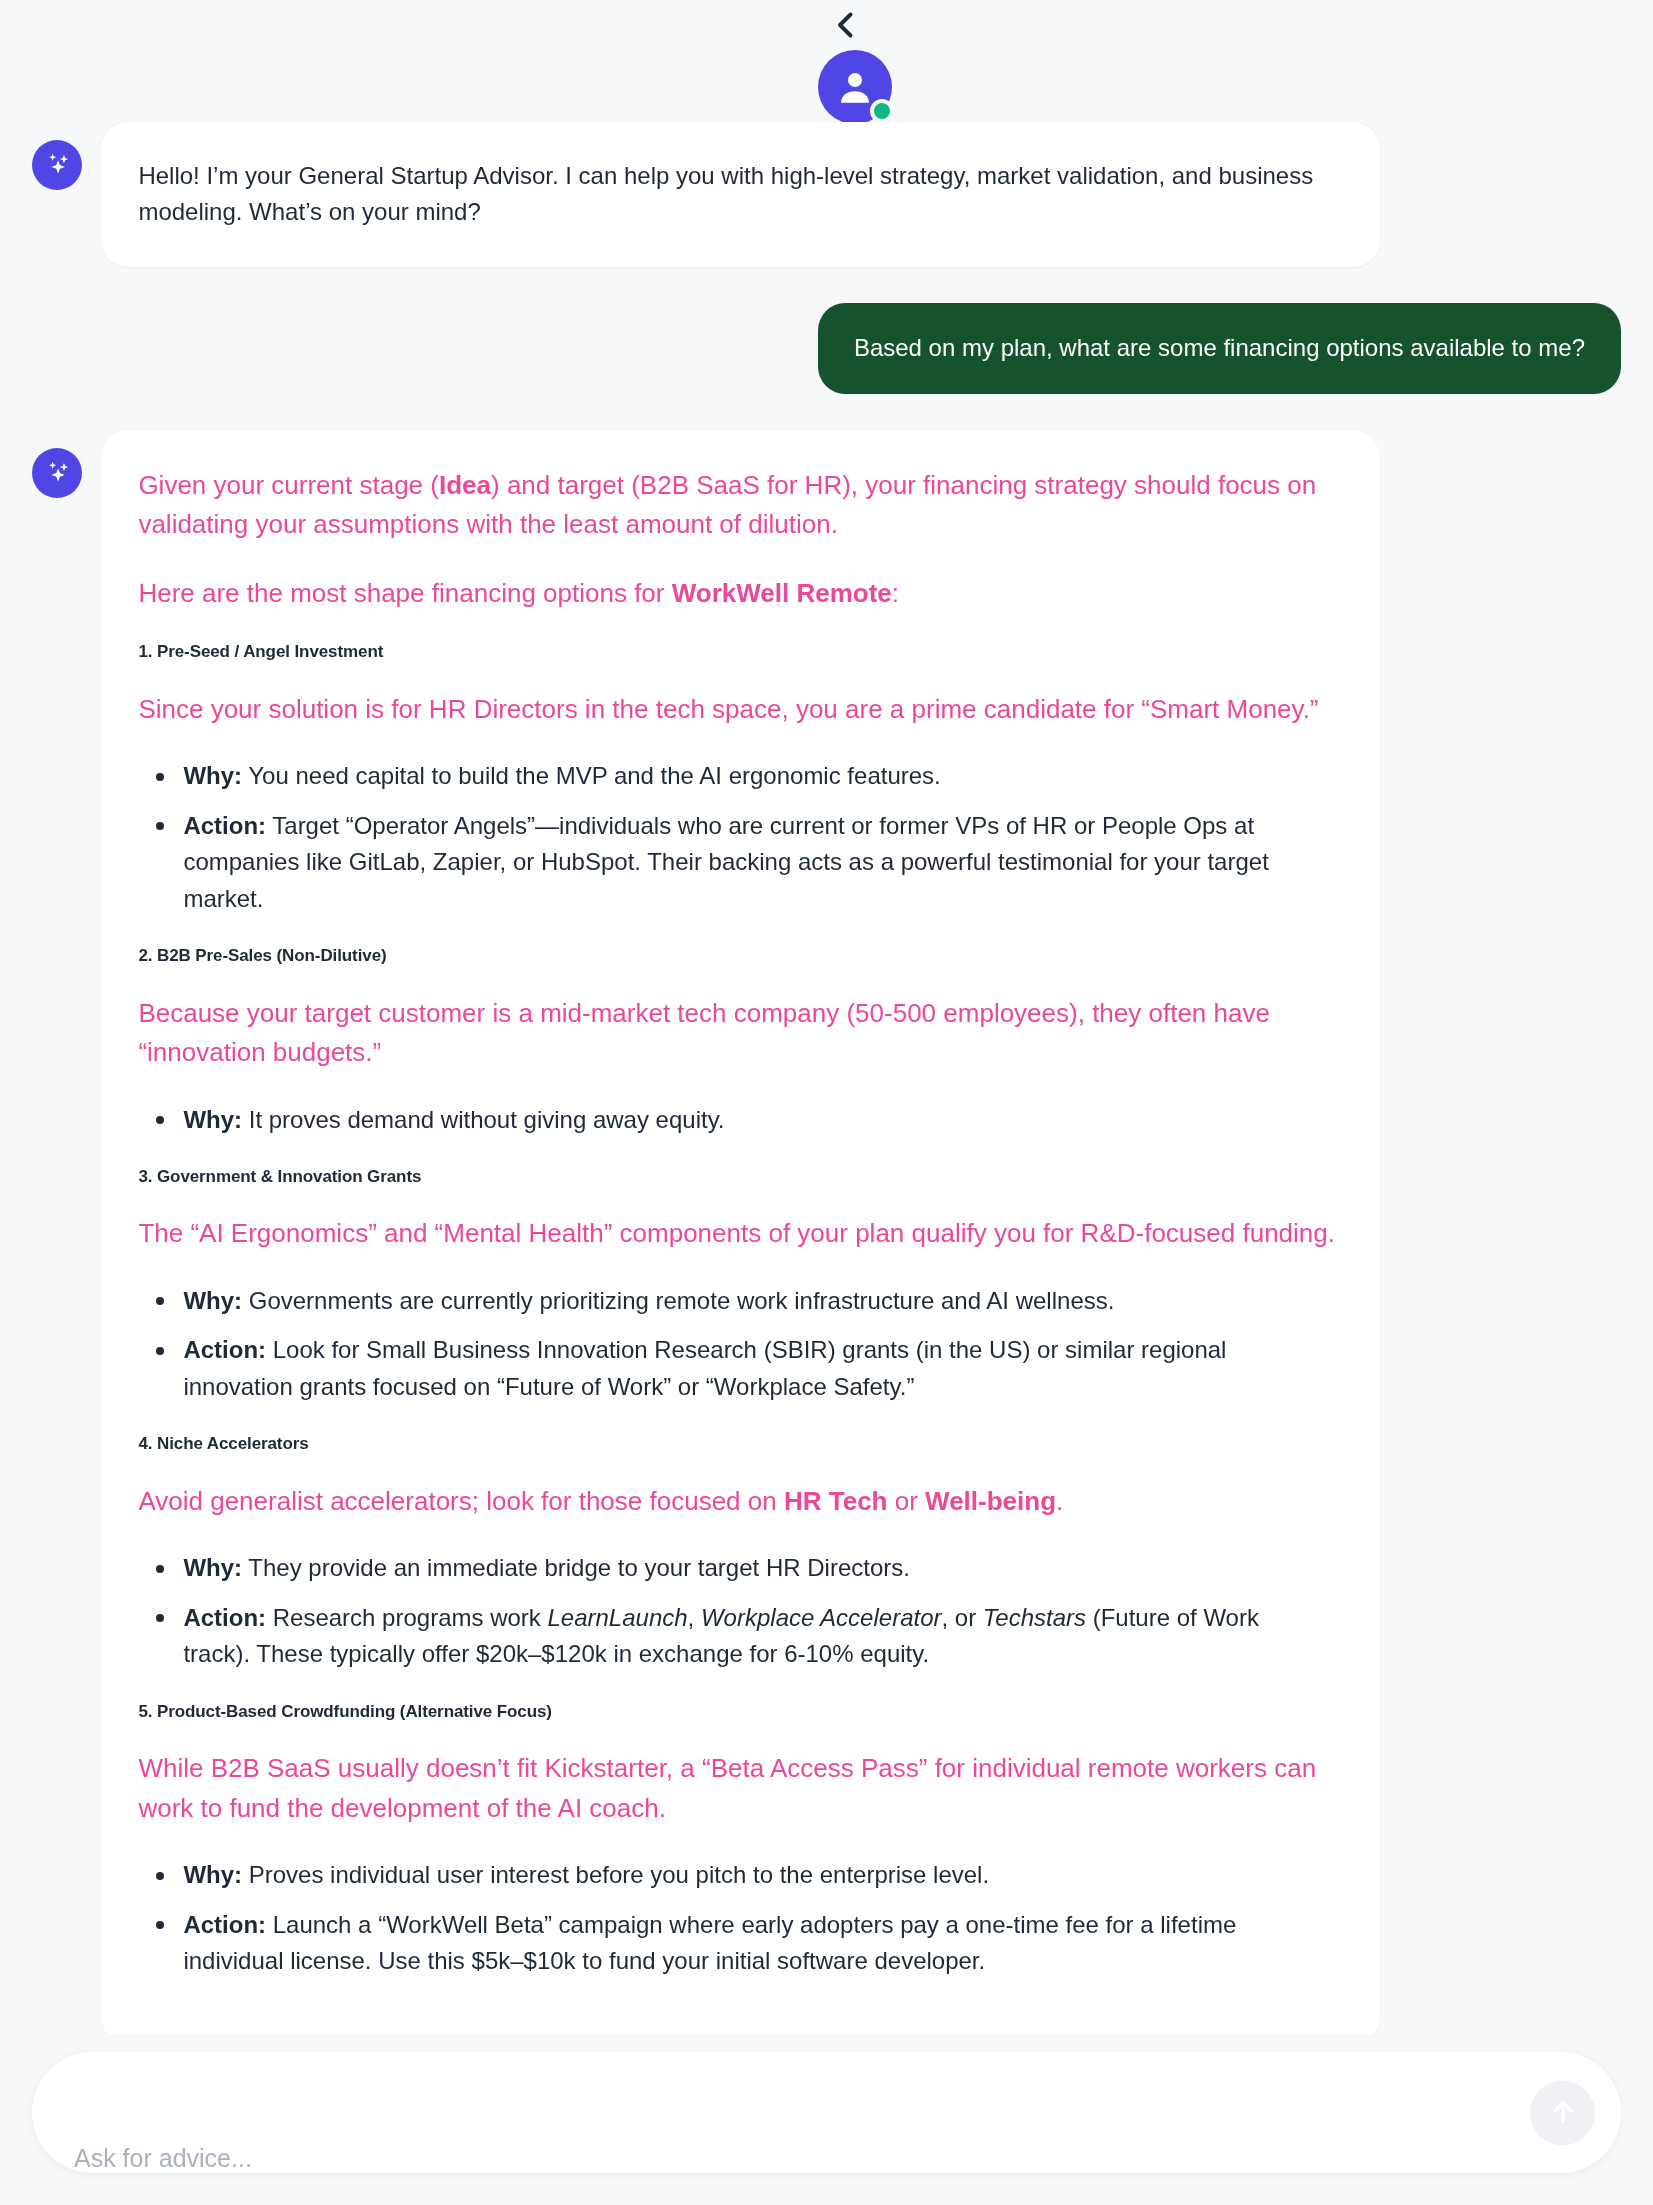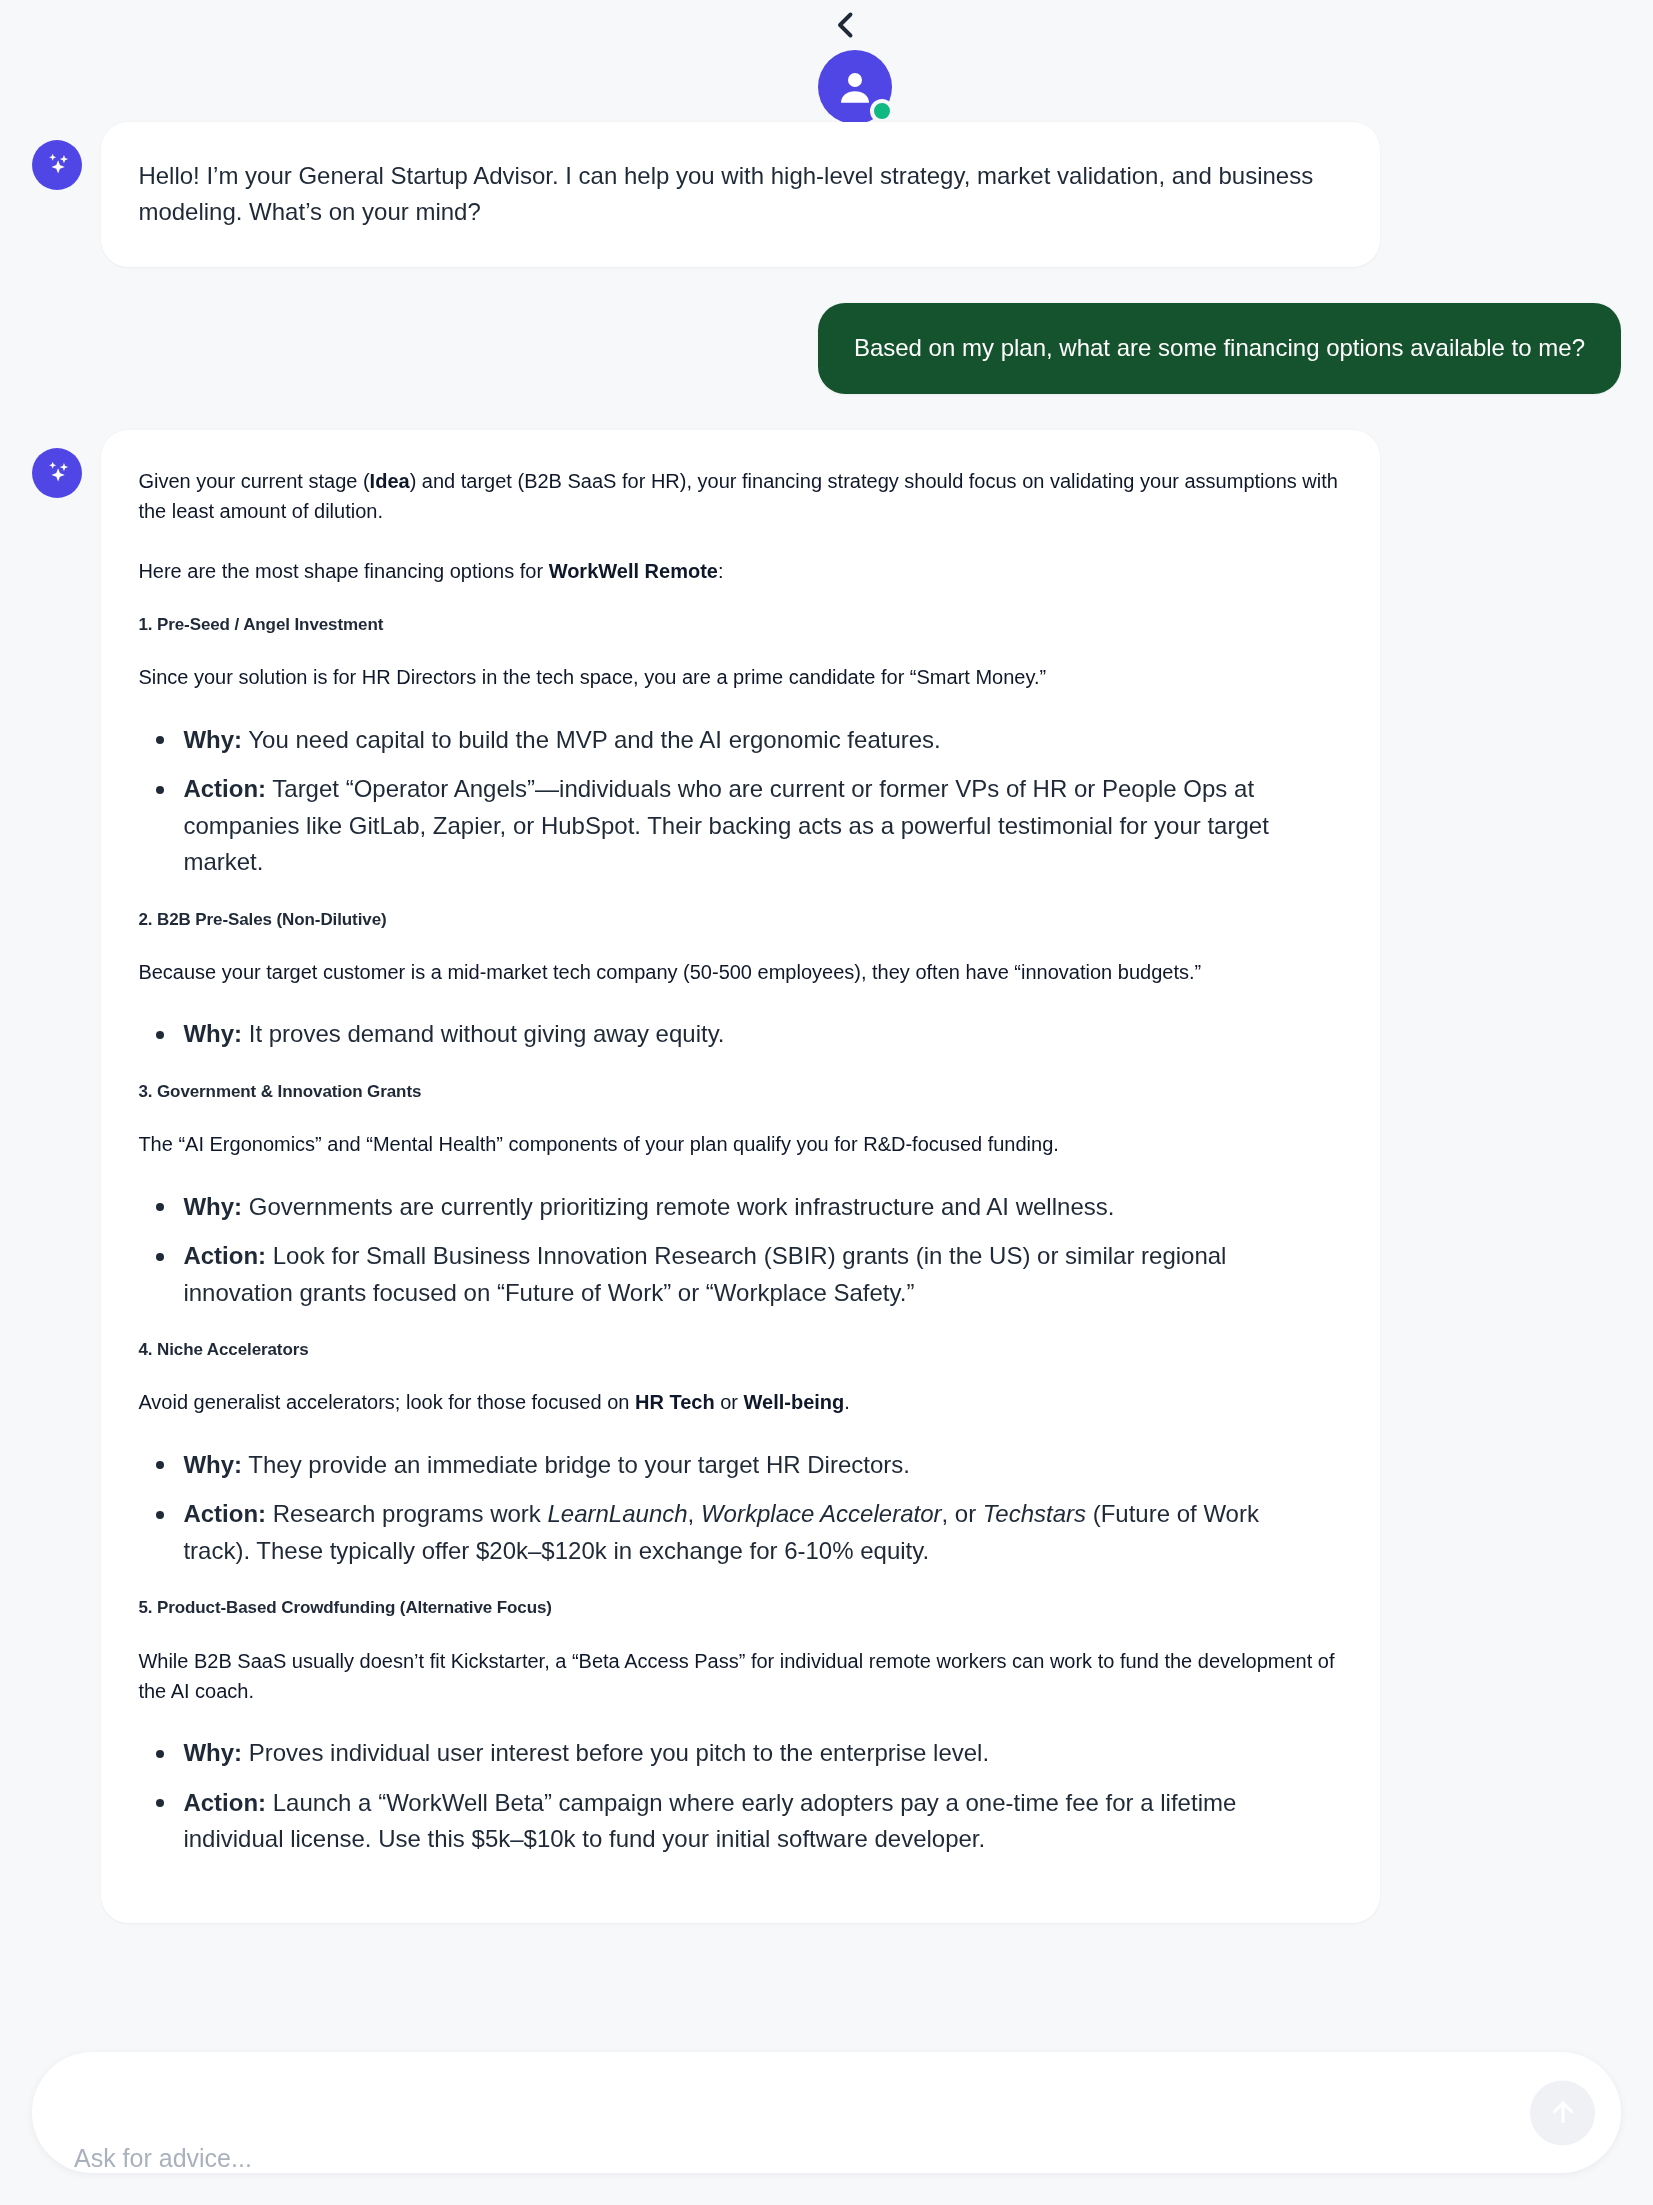--- a/index.html
+++ b/index.html
@@ -128,23 +128,23 @@
 
   .msg-text {
     font-size: 24px;
     line-height: 1.52;
     color: #1f2937;
   }
   .bubble.user .msg-text { color: #ffffff; }
 
   
   .rich p {
-    font-size: 20px;
+    font-size: 26px;
     line-height: 1.52;
-    color: #0f172a;
+    color: #ec4899;
     margin-bottom: 29px;
   }
   .rich p:last-child { margin-bottom: 0; }
 
   .rich h4 {
     font-size: 17px;
     font-weight: bold;
     color: #1f2937;
     margin-bottom: 27.4px;
     letter-spacing: -0.1px;

